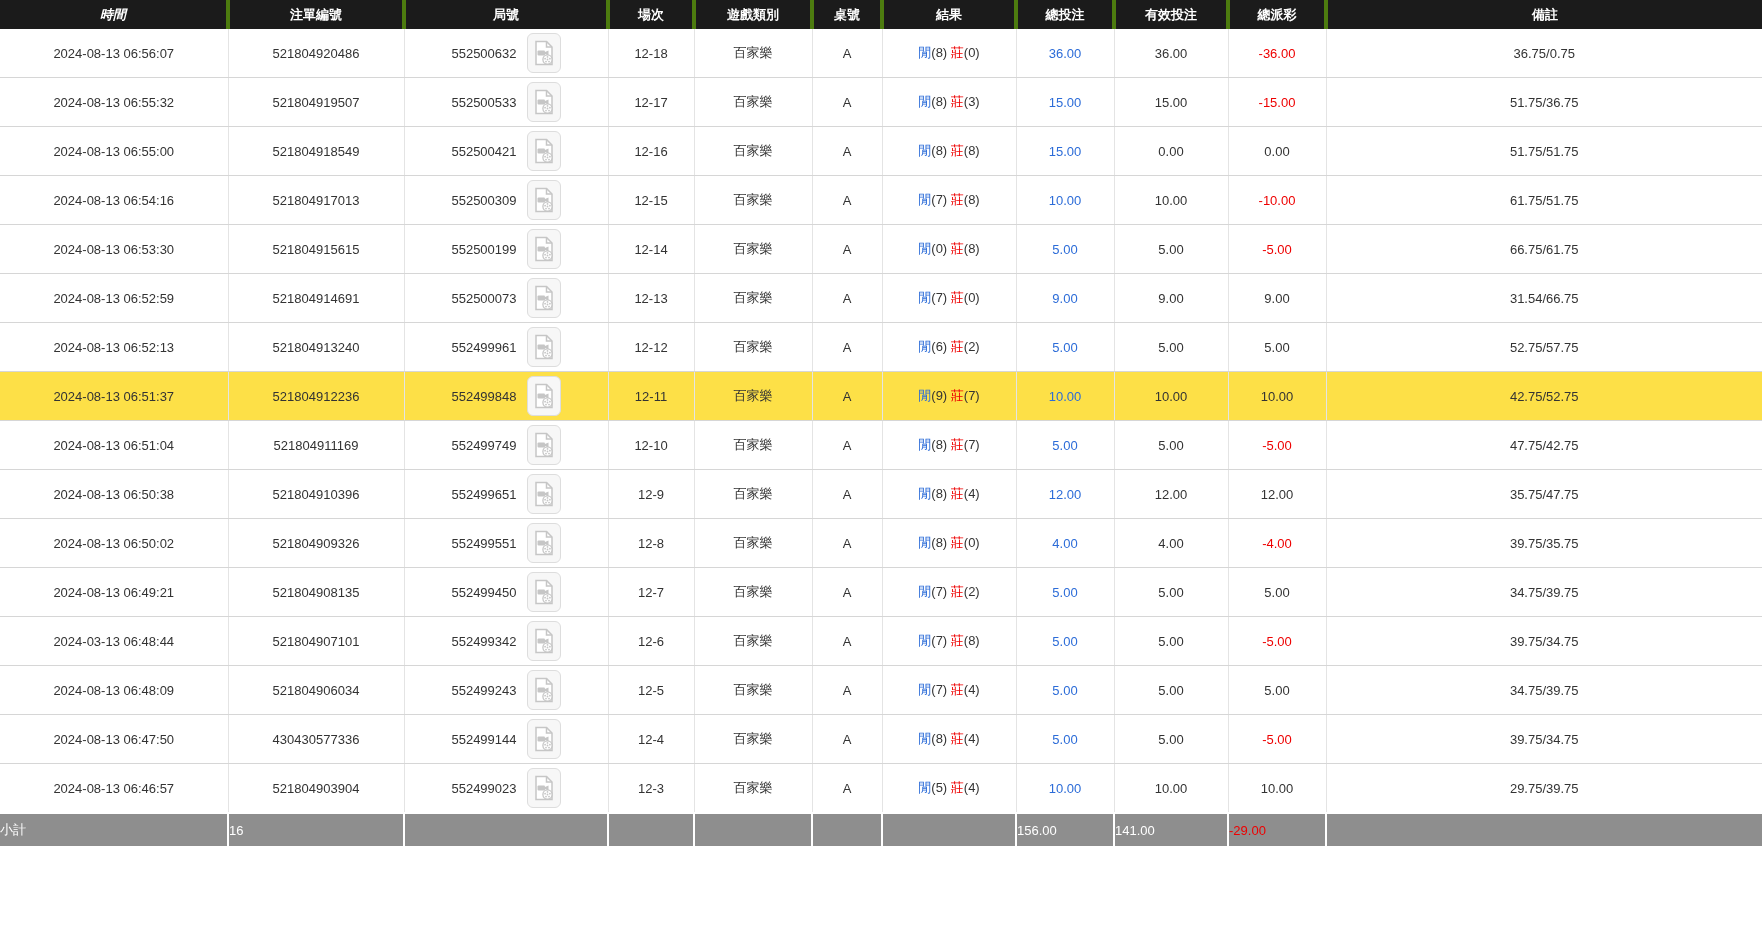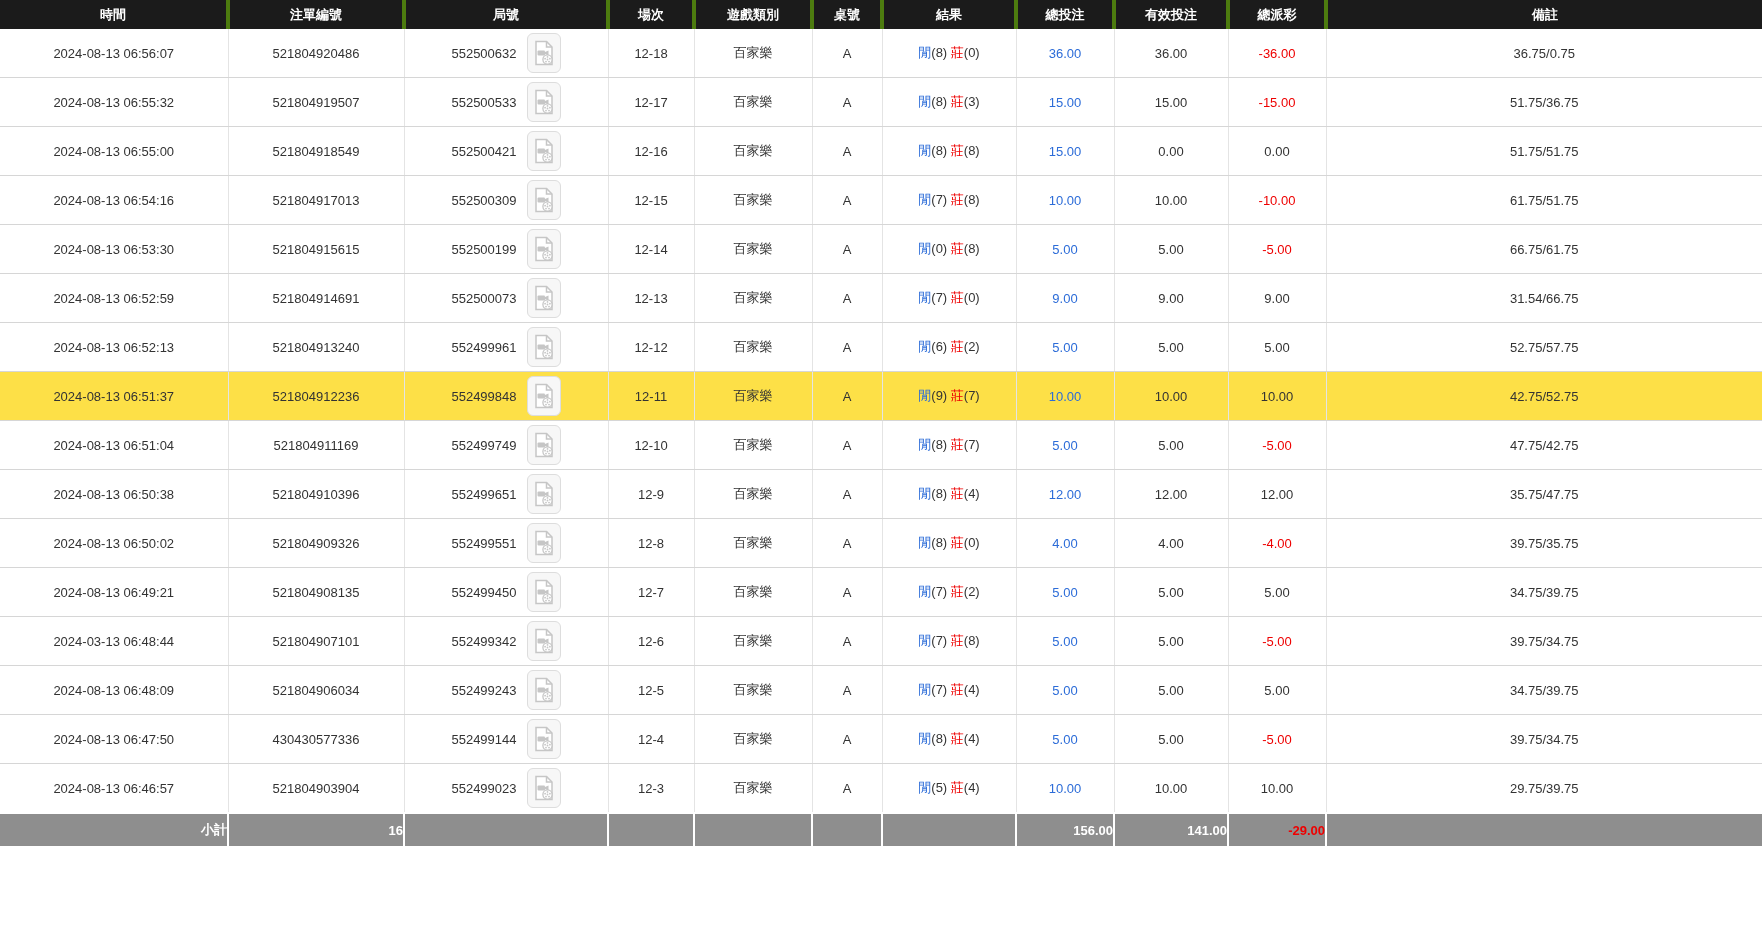--- a/index.html
+++ b/index.html
@@ -2,31 +2,31 @@
 <html><head>
 <meta charset="utf-8">
 <style>
   html,body{margin:0;padding:0;background:#fff;}
   body{font-family:"Liberation Sans","DejaVu Sans",sans-serif;width:1762px;height:929px;overflow:hidden;}
   table{border-collapse:collapse;table-layout:fixed;width:1762px;}
   thead th{
     background:#1b1b1b;color:#ffffff;font-size:13px;font-weight:bold;
     height:29px;padding:0;text-align:center;border-left:4px solid #4d7c0f;
   }
-  thead th:first-child{border-left:none;}
+  thead th:first-child{border-left:none;font-style:italic;}
   tbody td{
     height:48px;padding:0;text-align:center;vertical-align:middle;
     font-size:13px;color:#333333;background:#ffffff;
     border-left:1px solid #e4e4e4;border-bottom:1px solid #d6d6d6;
   }
   tbody td:first-child{border-left:none;}
   tbody tr.highlight td{background:#fde047;}
   tfoot td{
-    background:#8e8e8e;color:#ffffff;font-weight:bold;font-size:13px;
-    height:32px;padding:0;text-align:right;
+    background:#8e8e8e;color:#ffffff;font-weight:normal;font-size:13px;
+    height:32px;padding:0;text-align:left;
     border-left:2px solid #ffffff;border-top:2px solid #ffffff;
   }
   tfoot td:first-child{border-left:none;}
   .blue{color:#2c6cd8;}
   .red{color:#ee0000;}
   .result-num{color:#333333;}
   .round-wrap{display:inline-flex;align-items:center;gap:10px;}
   .video-btn{
     display:inline-flex;align-items:center;justify-content:center;
     width:34px;height:40px;background:#f7f7f7;border:1px solid #dddddd;

